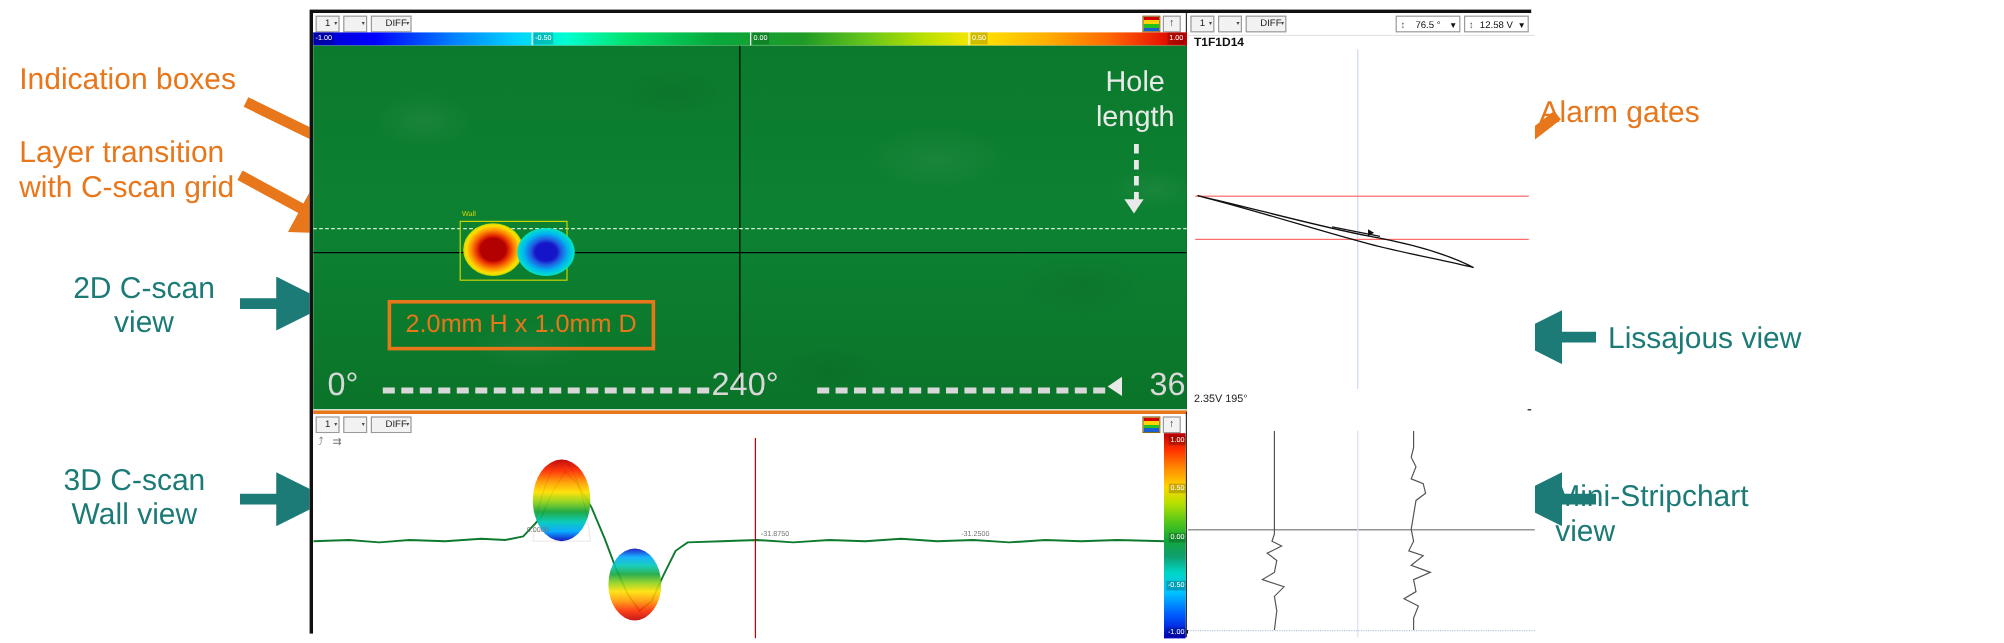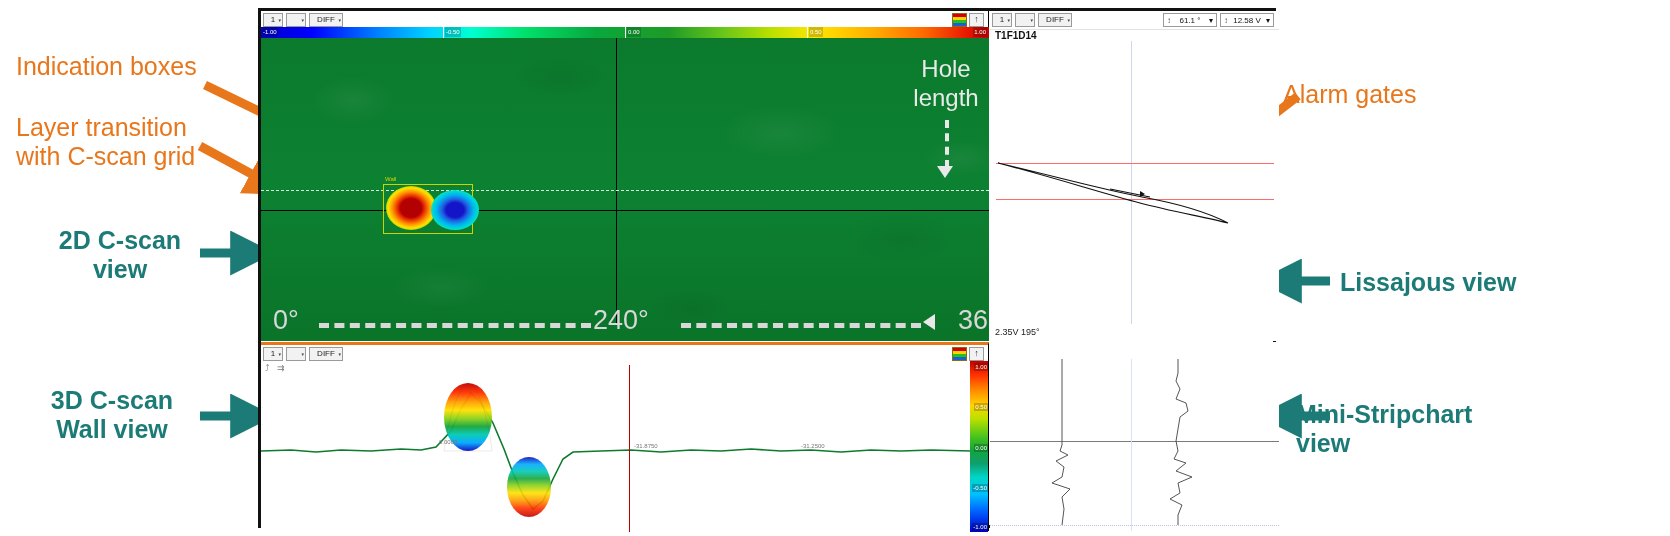--- a/index.html
+++ b/index.html
@@ -1,37 +1,37 @@
 <!DOCTYPE html>
 <html><head>
 <meta charset="utf-8">
 <style>
   html,body{margin:0;padding:0;background:#ffffff;}
   body{width:1670px;height:536px;font-family:"Liberation Sans",sans-serif;overflow:hidden;position:relative;}
 
   
   .anno{position:absolute;font-size:25px;line-height:1.15;white-space:pre-line;}
   .anno.orange{color:#E8761A;}
-  .anno.teal{color:#1C7B77;font-weight:bold;}
+  .anno.teal{color:#1C7B77;}
 
   
   #arrow-layer{position:absolute;left:0;top:0;width:1670px;height:536px;pointer-events:none;}
 
   
   #instrument{position:absolute;left:258px;top:8px;width:1018px;height:520px;background:#ffffff;border:3px solid #111;box-sizing:border-box;}
 
   .panel{position:absolute;box-sizing:border-box;background:#ffffff;}
 
   
   .tbar{display:flex;align-items:center;gap:3px;height:15px;padding:1px 2px;background:#fff;}
   .btn{border:1px solid #9a9a9a;background:#f2f2f2;font-size:8px;line-height:11px;
        padding:0 3px;min-width:12px;text-align:center;color:#222;position:relative;height:12px;
        font-family:"Liberation Sans",sans-serif;}
   .btn .car{font-size:5px;position:absolute;right:1px;bottom:0;color:#444;}
-  .btn.wide{min-width:26px;}
+  .btn.wide{min-width:26px;text-align:right;}
 
   
   #cscan2d{left:0;top:0;width:728px;height:330px;border-right:1px solid #000;}
   #cscan2d .head{height:16px;border-bottom:1px solid #cfcfcf;display:flex;align-items:center;}
   #cscan2d .head .right{margin-left:auto;display:flex;gap:2px;padding-right:2px;}
   .palette-icon{width:13px;height:12px;border:1px solid #8a6d1b;background:
       linear-gradient(to bottom,#d40000 0 25%,#ffd400 25% 50%,#25c21e 50% 75%,#1b5fd4 75% 100%);}
   .up-icon{width:13px;height:12px;border:1px solid #9a9a9a;background:#f2f2f2;font-size:9px;line-height:11px;text-align:center;color:#333;}
 
   
@@ -181,20 +181,21 @@
       <div class="xhair-v" style="left:355px;top:0;height:285px;"></div>
       <div class="xhair-h" style="left:0;top:172px;width:728px;"></div>
       <div id="layerline" style="top:152px;"></div>
 
       <div id="indbox" style="left:122px;top:146px;width:90px;height:50px;">
         <div class="tag">Wall</div>
       </div>
       <div class="blobA" style="left:125px;top:148px;width:50px;height:44px;"></div>
       <div class="blobB" style="left:170px;top:152px;width:48px;height:40px;"></div>
 
+      <div id="callout" style="left:62px;top:212px;">2.0mm H x 1.0mm D</div>
 
       <div class="degtxt" style="left:12px;top:267px;">0°</div>
       <div class="dashrow" style="left:58px;top:285px;width:272px;"></div>
       <div class="degtxt" style="left:332px;top:267px;">240°</div>
       <div class="dashrow" style="left:420px;top:285px;width:240px;"></div>
       <div class="vdash-head" style="left:660px;top:278px;transform:rotate(90deg);"></div>
       <div class="degtxt" style="left:697px;top:267px;">360°</div>
 
       <div id="holelen" style="left:630px;top:17px;width:110px;text-align:center;">Hole
 length</div>
@@ -210,21 +211,21 @@
       </div>
       <div class="btn">
         <span class="car">▾</span>
       </div>
       <div class="btn wide">
         <span>DIFF</span><span class="car">▾</span>
       </div>
       <div class="ro">
         <div class="readout">
           <span class="ic">↕</span>
-          <span>61.1 °</span>
+          <span>76.5 °</span>
           <span class="car" style="position:static;">▾</span>
         </div>
         <div class="readout">
           <span class="ic">↕</span>
           <span>12.58 V</span>
           <span class="car" style="position:static;">▾</span>
         </div>
       </div>
     </div>
 

